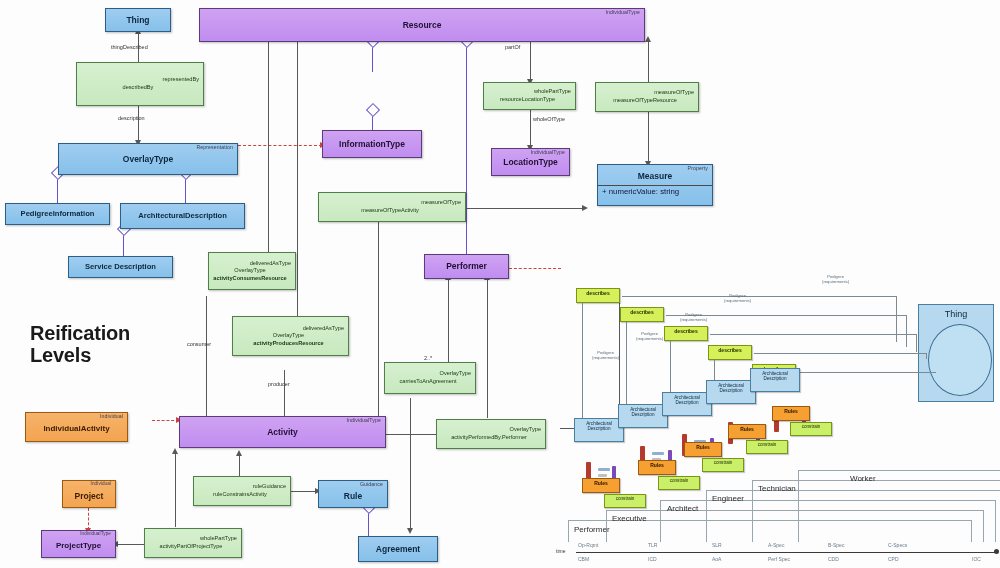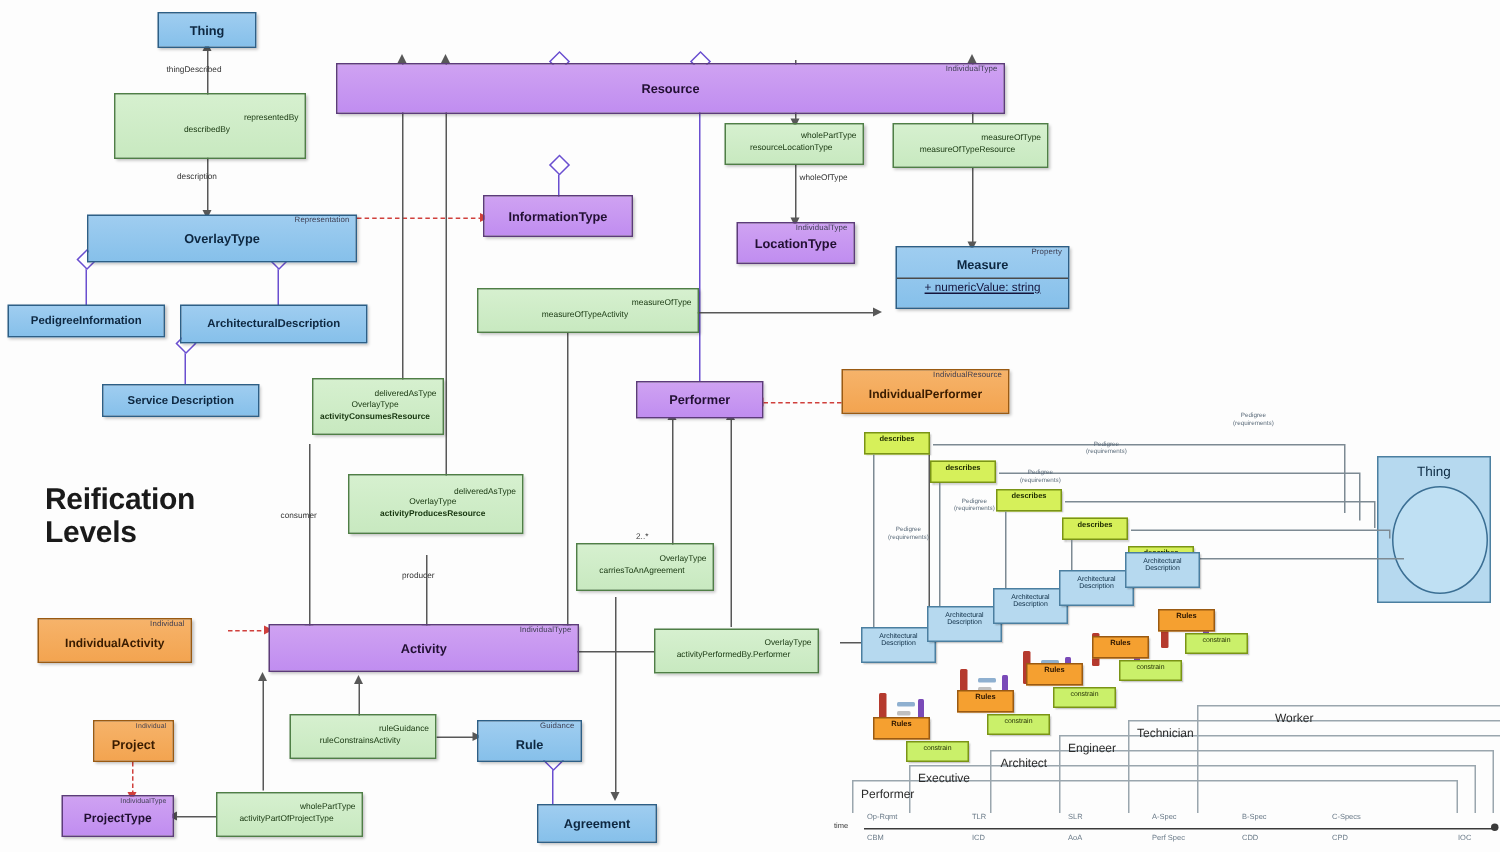--- a/index.html
+++ b/index.html
@@ -10,22 +10,22 @@
 
   
   .node{position:absolute;box-sizing:border-box;border:1px solid #4a4a4a;
         display:flex;flex-direction:column;justify-content:center;
         align-items:center;text-align:center;line-height:1.05;
         box-shadow:1px 1px 2px rgba(0,0,0,.25);}
   .node .stereo{position:absolute;top:1px;right:4px;font-size:5.2px;
         color:#3c3c50;letter-spacing:.1px;white-space:nowrap;}
   .node .nm{font-size:8.5px;color:#14143c;font-weight:600;padding:0 3px;
         white-space:nowrap;}
-  .node .attr{font-size:7.8px;color:#14143c;align-self:stretch;text-align:center;
-        padding:2px 4px;border-top:1px solid #4a4a4a;text-decoration:underline;}
+  .node .attr{font-size:7.8px;color:#14143c;align-self:stretch;text-align:left;
+        padding:2px 4px;border-top:1px solid #4a4a4a;}
 
   .purple{background:linear-gradient(#cfa2f2,#c08df0);border-color:#5c3b7a;}
   .purple .nm{color:#221033;}
   .blue{background:linear-gradient(#9fcdf0,#86c0ea);border-color:#2d5f86;}
   .blue .nm{color:#0d2740;}
   .green{background:linear-gradient(#d6f0cf,#c8e9c0);border-color:#4f7f46;}
   .orange{background:linear-gradient(#f6b36a,#f3a450);border-color:#9a5a12;}
   .orange .nm{color:#3a1c00;}
 
   
@@ -236,21 +236,21 @@
   <div class="arrow arr-up" style="left:171.5px;top:448px;"></div>
 
   <div class="ln hl" style="left:560px;top:428px;width:60px;"></div>
   <div class="ln vl" style="left:619px;top:300px;height:128px;"></div>
 
   <div class="node blue" style="left:105px;top:8px;width:66px;height:24px;">
     <span class="stereo"></span>
     <span class="nm">Thing</span>
   </div>
 
-  <div class="node purple" style="left:224px;top:8px;width:446px;height:34px;margin-top:34px;">
+  <div class="node purple" style="left:199px;top:8px;width:446px;height:34px;">
     <span class="stereo">IndividualType</span>
     <span class="nm">Resource</span>
   </div>
 
   <div class="node green" style="left:76px;top:62px;width:128px;height:44px;">
     <span class="lines">
       <span class="l1">representedBy</span>
       <span class="l2">describedBy</span>
     </span>
   </div>
@@ -323,24 +323,20 @@
     <span class="lines">
       <span class="l1">measureOfType</span>
       <span class="l2">measureOfTypeActivity</span>
     </span>
   </div>
 
   <div class="node purple" style="left:424px;top:254px;width:85px;height:25px;">
     <span class="nm">Performer</span>
   </div>
 
-  <div class="node orange" style="left:561px;top:246px;width:112px;height:30px;">
-    <span class="stereo">IndividualResource</span>
-    <span class="nm" style="font-size:8px;margin-top:4px;">IndividualPerformer</span>
-  </div>
 
   <div class="node green" style="left:384px;top:362px;width:92px;height:32px;">
     <span class="lines">
       <span class="l1">OverlayType</span>
       <span class="l2">carriesToAnAgreement</span>
     </span>
   </div>
 
   <div class="node green" style="left:436px;top:419px;width:110px;height:30px;">
     <span class="lines">

